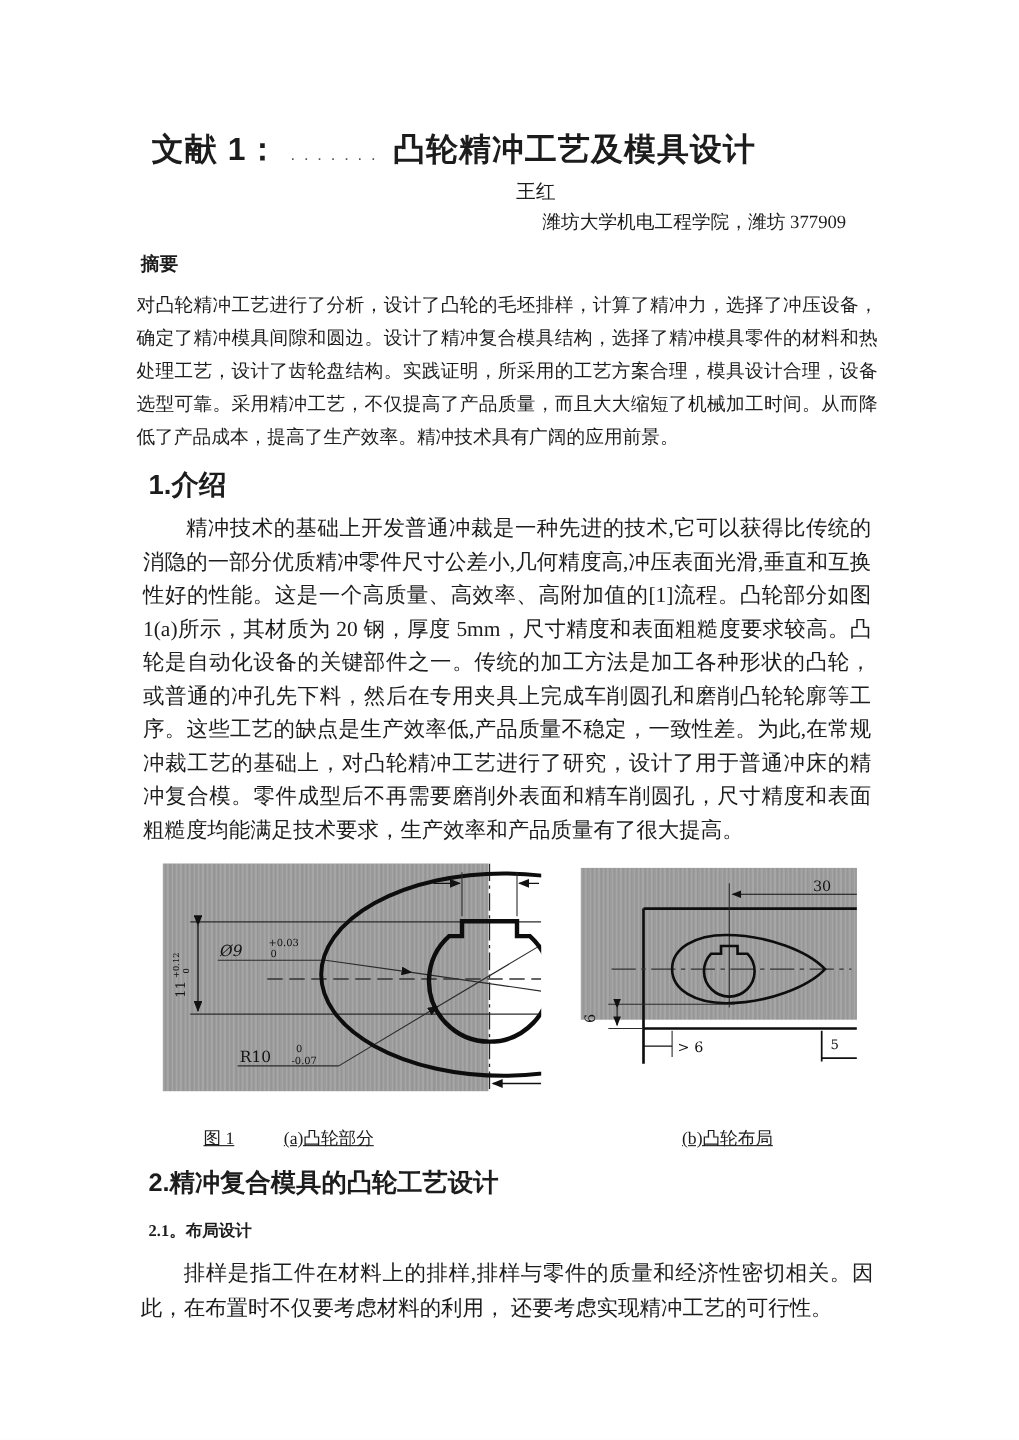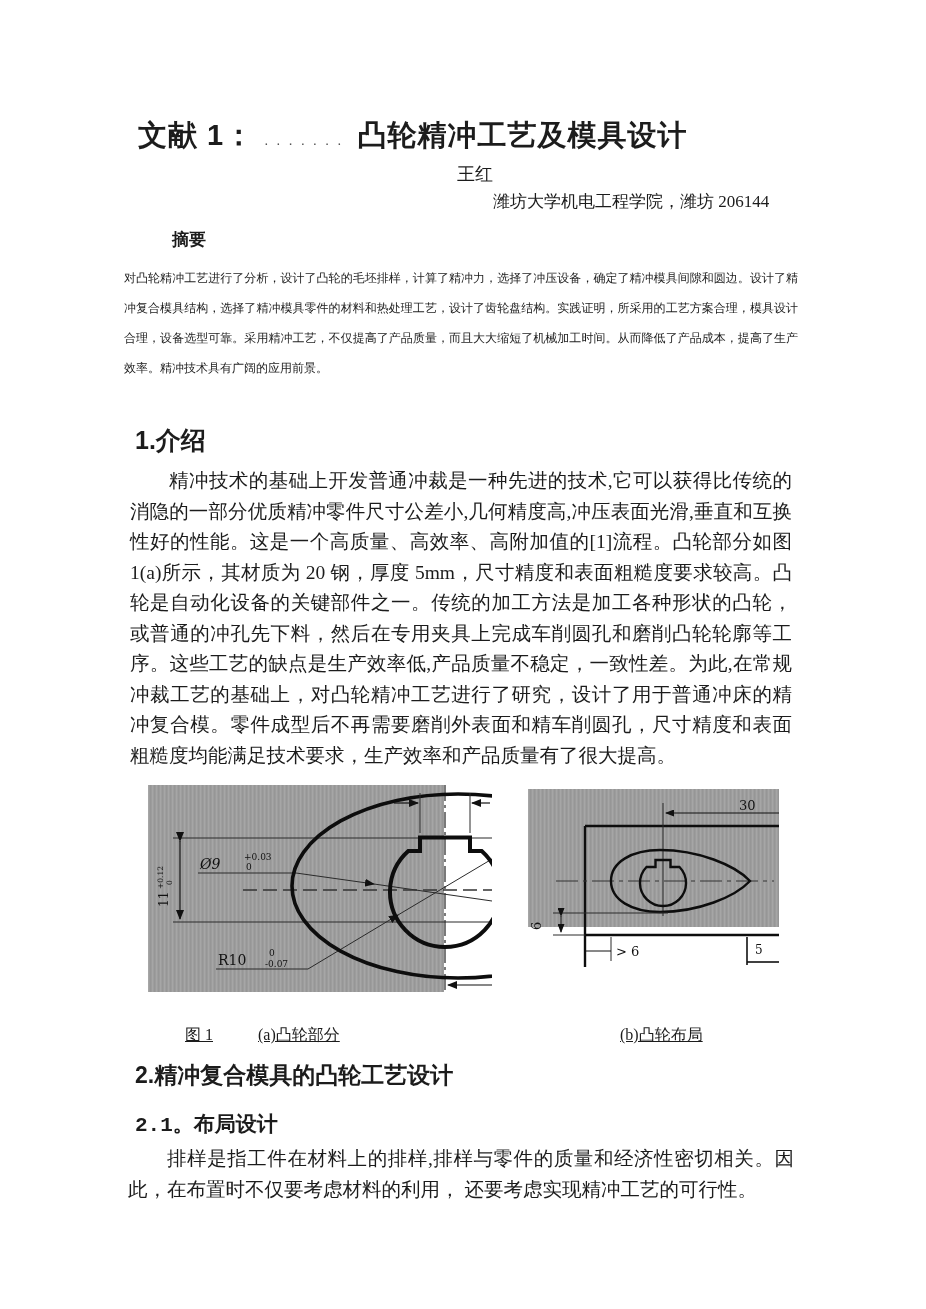--- a/index.html
+++ b/index.html
@@ -6,48 +6,48 @@
   #page{
     position:relative;width:926px;height:1309px;background:#ffffff;
     margin:0 auto;overflow:hidden;
     font-family:"Liberation Serif","DejaVu Serif",serif;color:#1c1c1c;
   }
   .abs{position:absolute;}
   .doc-title{font-family:"Liberation Sans","DejaVu Sans",sans-serif;font-weight:bold;font-size:29px;white-space:nowrap;letter-spacing:1px;}
   .title-dots{font-size:15px;color:#555;letter-spacing:8px;font-weight:normal;}
   .author{font-size:18px;}
   .affil{font-size:17px;}
-  .abstract-label{font-family:"Liberation Sans","DejaVu Sans",sans-serif;font-weight:bold;font-size:17px;margin-left:44px;}
-  .para{font-size:12px;line-height:30px;text-align:justify;}
+  .abstract-label{font-family:"Liberation Sans","DejaVu Sans",sans-serif;font-weight:bold;font-size:17px;}
+  .para{font-size:17px;line-height:30px;text-align:justify;}
   .para-lg{font-size:19.5px;line-height:30.5px;text-align:justify;}
   .indent{text-indent:2em;}
   .h1{font-family:"Liberation Sans","DejaVu Sans",sans-serif;font-weight:bold;font-size:25px;white-space:nowrap;}
   .h2{font-family:"Liberation Sans","DejaVu Sans",sans-serif;font-weight:bold;font-size:23px;white-space:nowrap;}
-  .h3{font-family:Liberation Mono, monospace;font-weight:bold;font-size:21px;white-space:nowrap;}
+  .h3{font-family:Liberation Serif, serif;font-weight:bold;font-size:15px;white-space:nowrap;}
   .caption{font-size:16px;white-space:nowrap;text-decoration:underline;}
   .fig{
     background:
       repeating-linear-gradient(90deg, rgba(255,255,255,0.10) 0px, rgba(255,255,255,0.10) 1px,
         rgba(0,0,0,0.04) 2px, rgba(0,0,0,0.04) 3px, transparent 3px, transparent 4px),
       #9c9c9c;
   }
   .fig svg{display:block;}
   svg text{fill:#111;font-family:"DejaVu Serif","Liberation Serif",serif;}
 </style>
 </head>
 <body>
 
 <div id="page">
 
   <div class="abs doc-title" style="left:138px;top:116px;">
     <span>文献 1：</span><span class="title-dots" style="margin:0 8px 0 10px;">.......</span><span>凸轮精冲工艺及模具设计</span>
   </div>
 
-  <div class="abs author" style="left:457px;top:162px;">王红</div>
-  <div class="abs affil" style="left:493px;top:190px;">潍坊大学机电工程学院，潍坊 206144</div>
+  <div class="abs author" style="left:469px;top:162px;">王红</div>
+  <div class="abs affil" style="left:493px;top:190px;">潍坊大学机电工程学院，潍坊 377909</div>
 
   <div class="abs abstract-label" style="left:128px;top:228px;">摘要</div>
   <div class="abs para" style="left:124px;top:263px;width:674px;">对凸轮精冲工艺进行了分析，设计了凸轮的毛坯排样，计算了精冲力，选择了冲压设备，确定了精冲模具间隙和圆边。设计了精冲复合模具结构，选择了精冲模具零件的材料和热处理工艺，设计了齿轮盘结构。实践证明，所采用的工艺方案合理，模具设计合理，设备选型可靠。采用精冲工艺，不仅提高了产品质量，而且大大缩短了机械加工时间。从而降低了产品成本，提高了生产效率。精冲技术具有广阔的应用前景。</div>
 
   <div class="abs h1" style="left:135px;top:424px;">1.介绍</div>
   <div class="abs para-lg indent" style="left:130px;top:466px;width:662px;">精冲技术的基础上开发普通冲裁是一种先进的技术,它可以获得比传统的消隐的一部分优质精冲零件尺寸公差小,几何精度高,冲压表面光滑,垂直和互换性好的性能。这是一个高质量、高效率、高附加值的[1]流程。凸轮部分如图 1(a)所示，其材质为 20 钢，厚度 5mm，尺寸精度和表面粗糙度要求较高。凸轮是自动化设备的关键部件之一。传统的加工方法是加工各种形状的凸轮，或普通的冲孔先下料，然后在专用夹具上完成车削圆孔和磨削凸轮轮廓等工序。这些工艺的缺点是生产效率低,产品质量不稳定，一致性差。为此,在常规冲裁工艺的基础上，对凸轮精冲工艺进行了研究，设计了用于普通冲床的精冲复合模。零件成型后不再需要磨削外表面和精车削圆孔，尺寸精度和表面粗糙度均能满足技术要求，生产效率和产品质量有了很大提高。</div>
 
   <div class="abs fig" style="left:148px;top:785px;width:296px;height:207px;">
     <svg width="344" height="207" viewBox="0 0 344 207">
       <defs>

